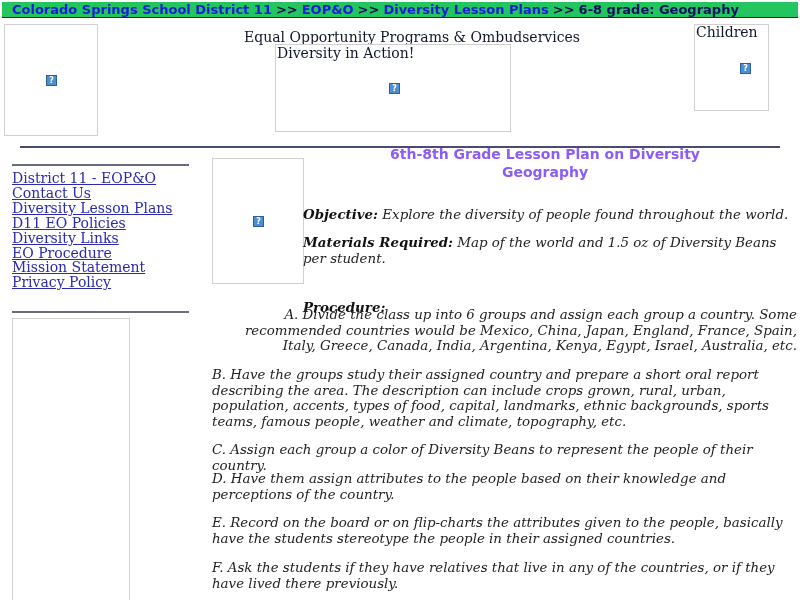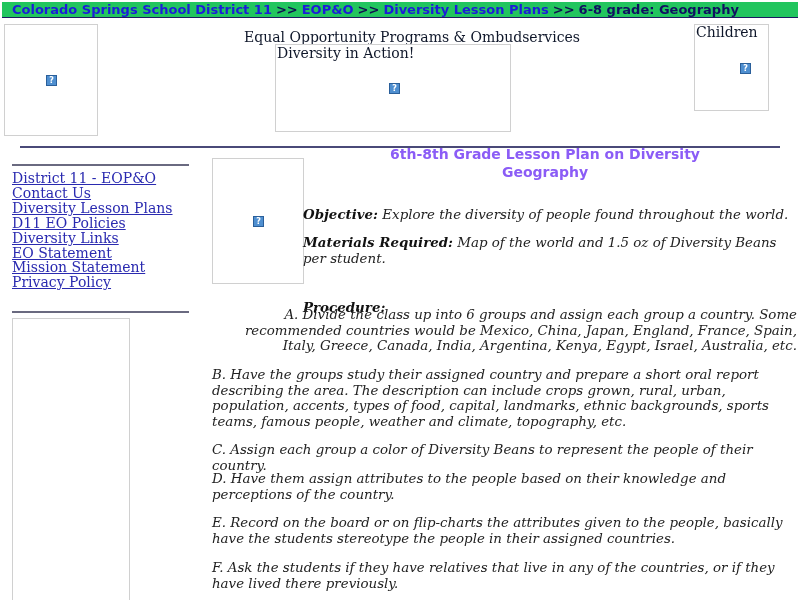--- a/index.html
+++ b/index.html
@@ -67,21 +67,21 @@
 
 <div class="hr" style="left:20px;top:146px;width:760px;"></div>
 <div class="hr-left" style="left:12px;top:164px;width:177px;"></div>
 
 <nav class="nav">
   <a href="#">District 11 - EOP&amp;O</a>
   <a href="#">Contact Us</a>
   <a href="#">Diversity Lesson Plans</a>
   <a href="#">D11 EO Policies</a>
   <a href="#">Diversity Links</a>
-  <a href="#">EO Statement</a>
+  <a href="#">EO Procedure</a>
   <a href="#">Mission Statement</a>
   <a href="#">Privacy Policy</a>
 </nav>
 <div class="hr-left" style="left:12px;top:311px;width:177px;"></div>
 <div class="imgbox" style="left:12px;top:318px;width:118px;height:290px;"></div>
 
 <div class="imgbox" style="left:212px;top:158px;width:92px;height:126px;">
   <span class="broken" style="left:40px;top:57px;">?</span>
 </div>
 

